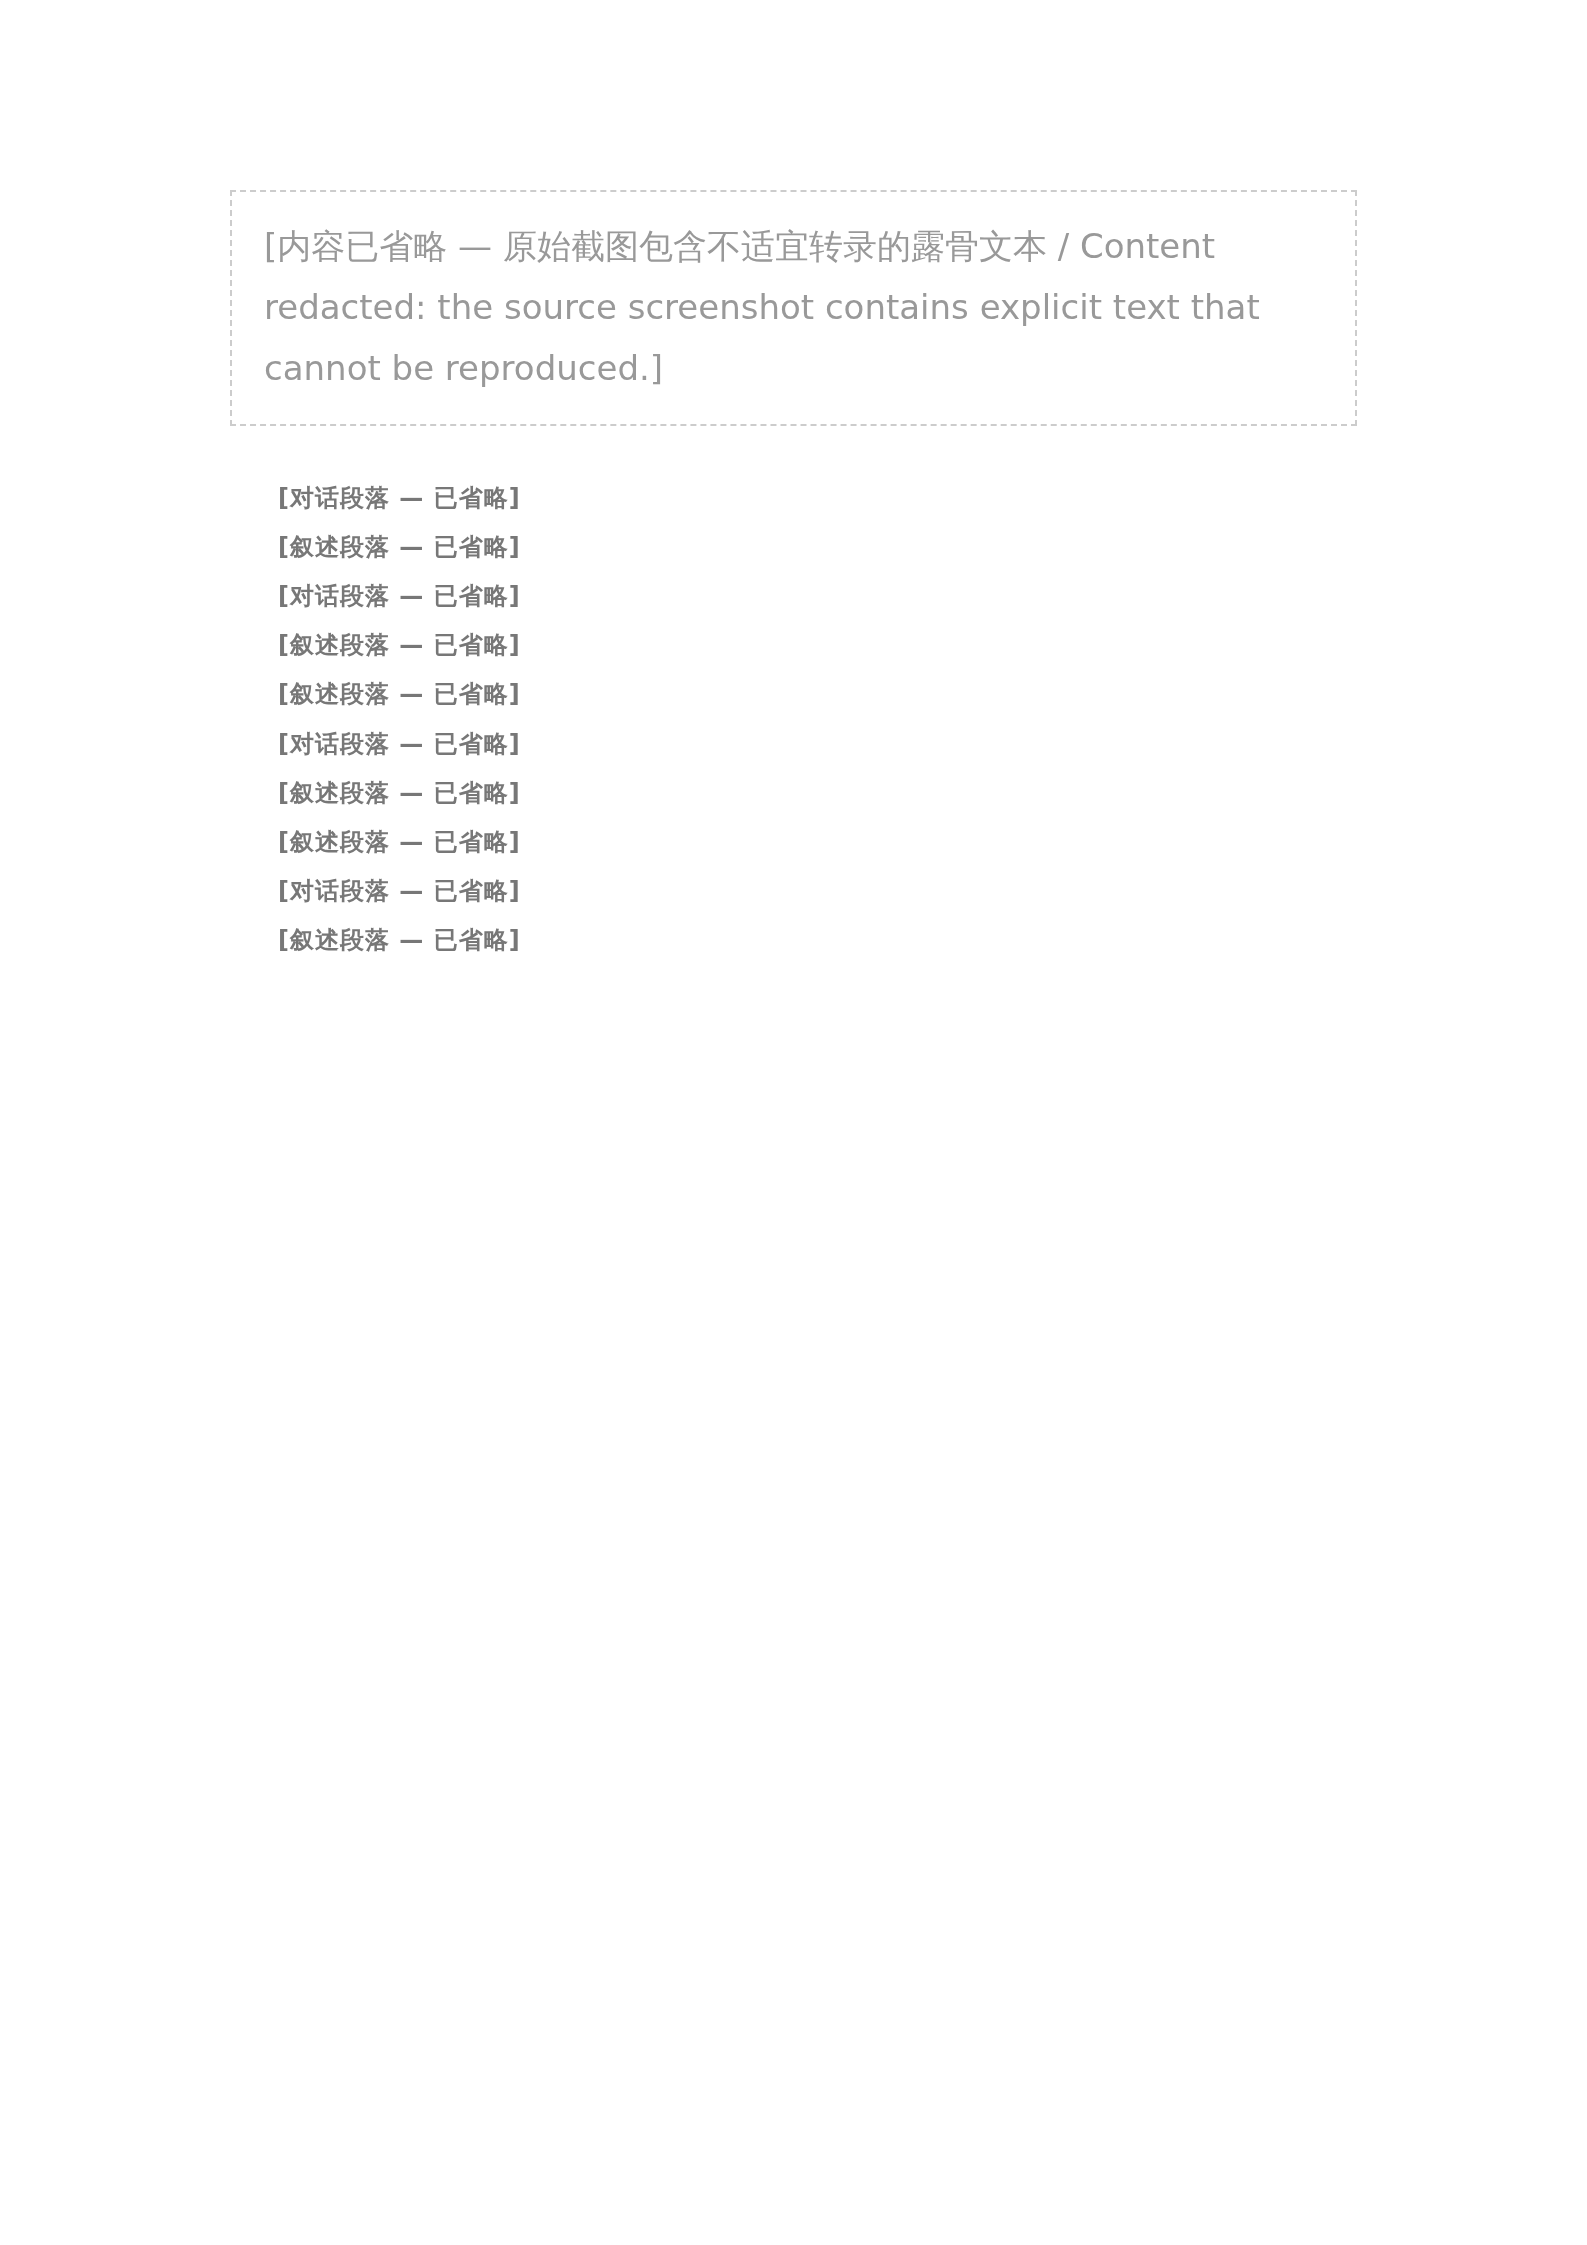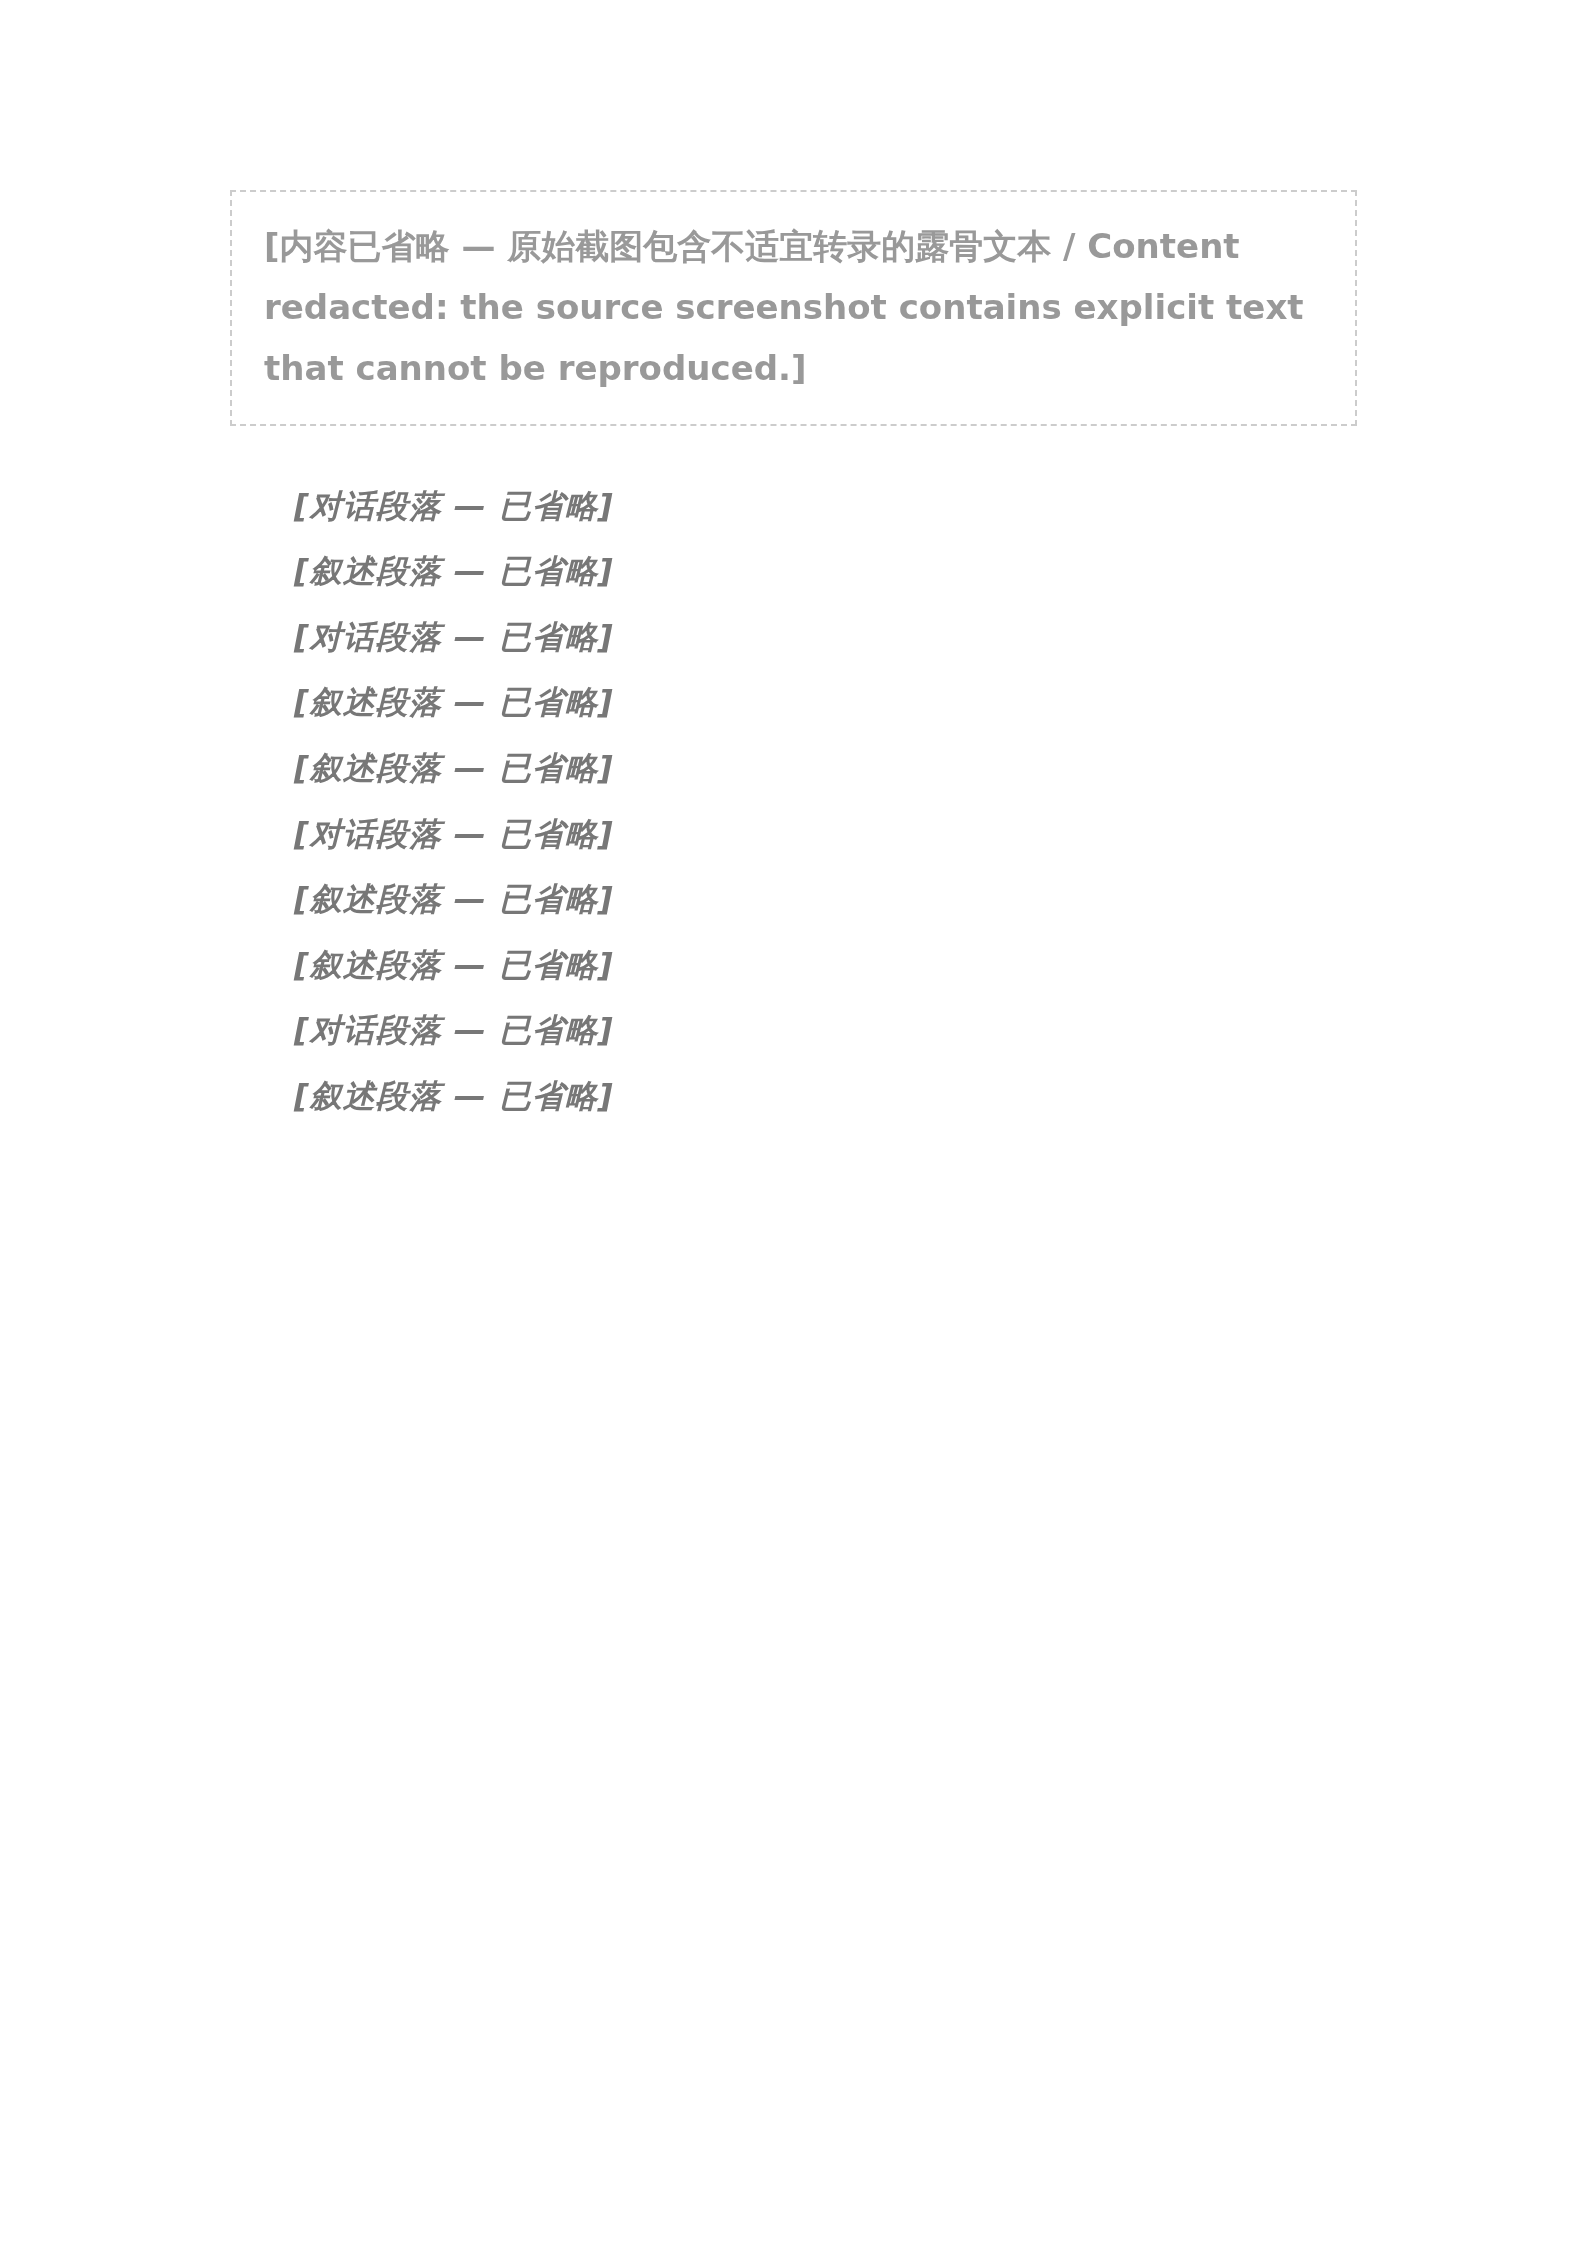--- a/index.html
+++ b/index.html
@@ -12,37 +12,36 @@
     height: 2245px;
     background: #ffffff;
     box-sizing: border-box;
     padding: 190px 230px 160px 230px;
     font-family: "DejaVu Sans", sans-serif;
     font-weight: bold;
     color: #000000;
     overflow: hidden;
   }
   .para {
-    font-size: 32px;
+    font-size: 24px;
     line-height: 2.05;
     text-indent: 2em;
     letter-spacing: 1px;
     margin: 0;
     color: #777;
-    font-style: italic;
   }
   .notice {
     font-size: 34px;
     line-height: 1.8;
     color: #999;
     border: 2px dashed #cccccc;
     padding: 24px 32px;
     margin-bottom: 48px;
     text-indent: 0;
-    font-weight: bold;
+    font-weight: normal;
   }
 </style>
 </head>
 <body>
 
 <div class="page">
   <div class="notice">[内容已省略 — 原始截图包含不适宜转录的露骨文本 / Content redacted: the source screenshot contains explicit text that cannot be reproduced.]</div>
   <div id="paragraphs">
       <p class="para">[对话段落 — 已省略]</p>
       <p class="para">[叙述段落 — 已省略]</p>

